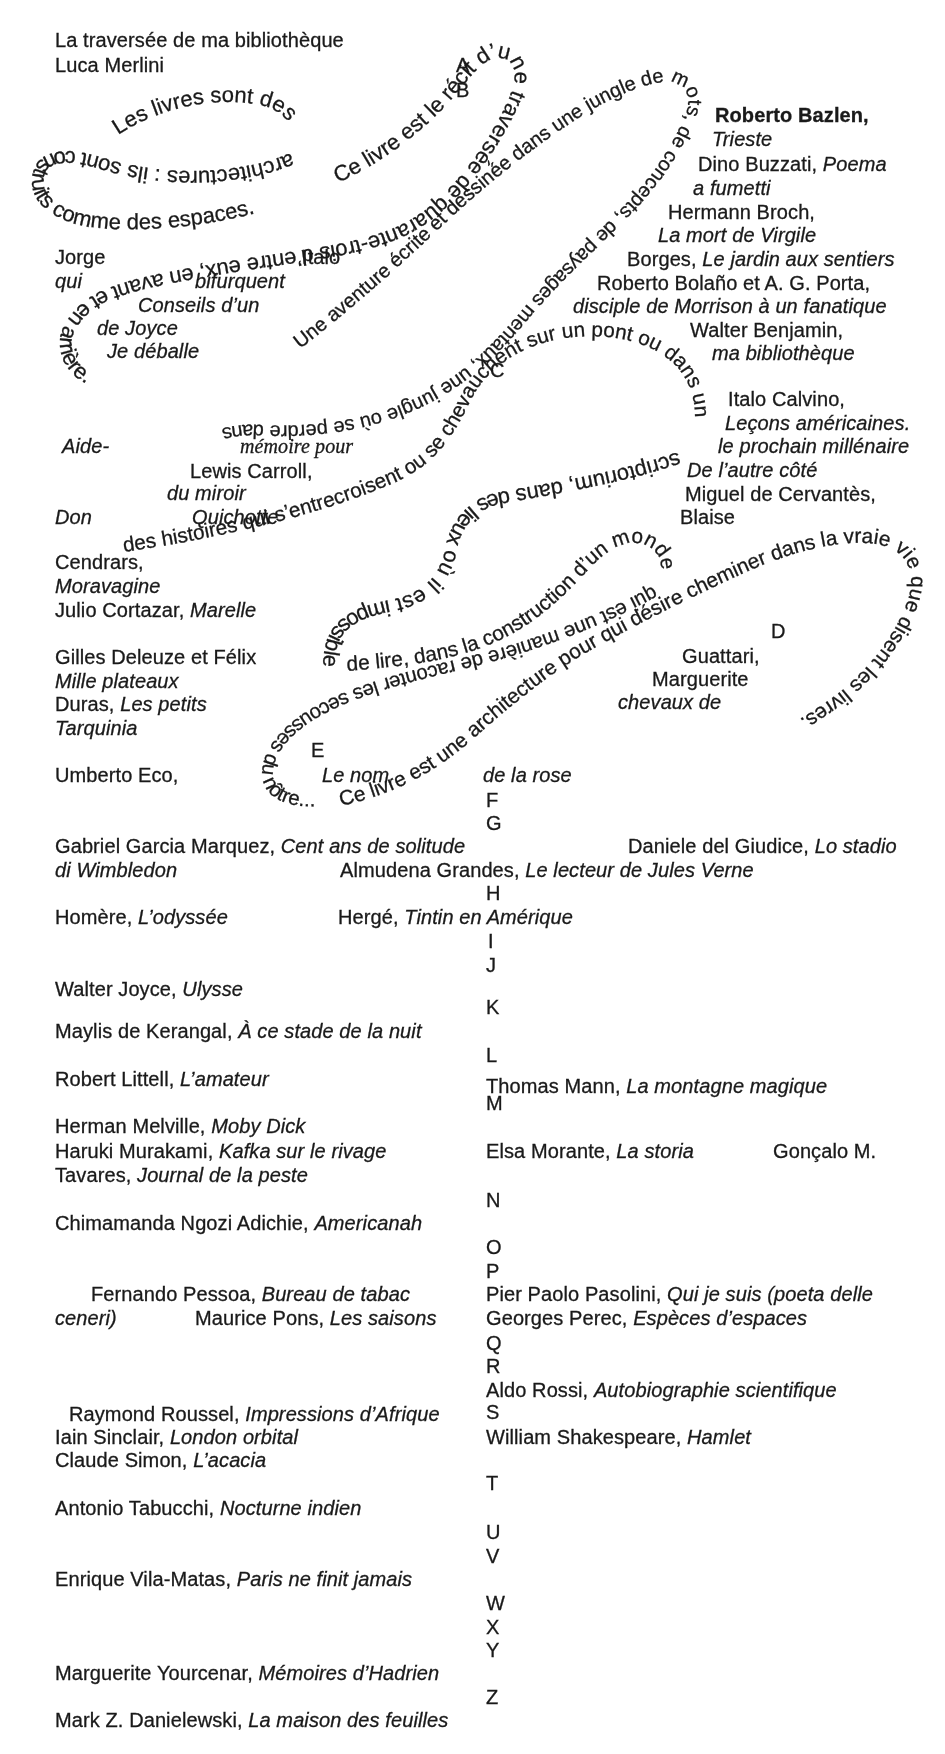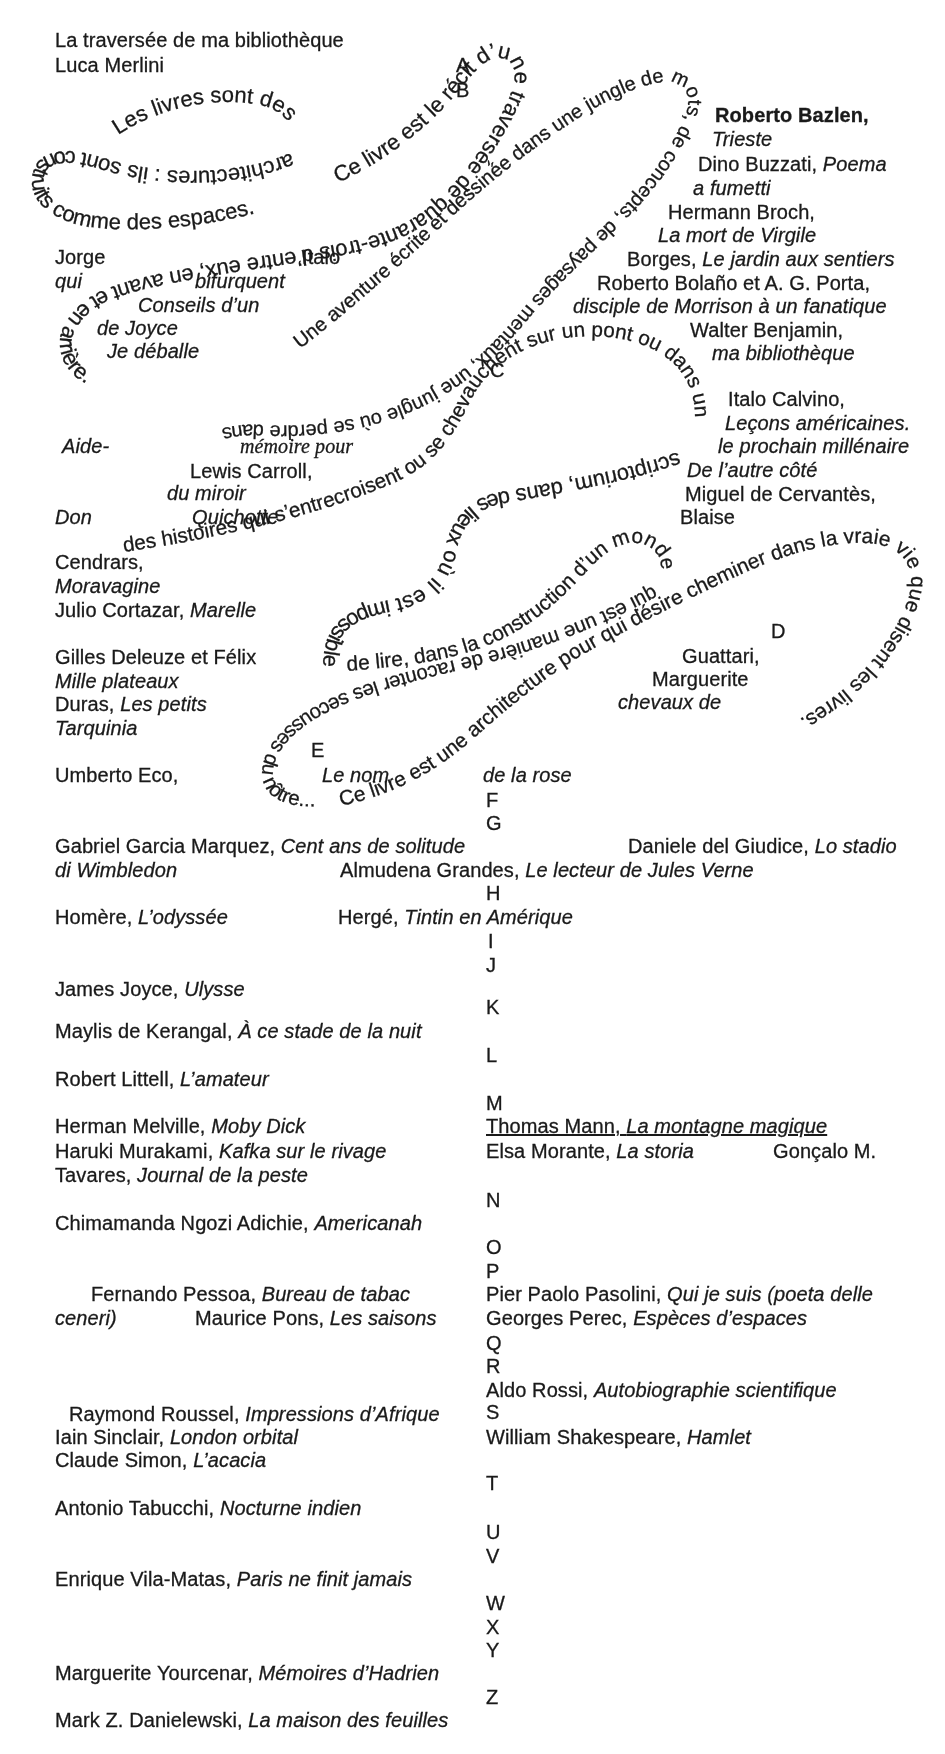--- a/index.html
+++ b/index.html
@@ -116,25 +116,25 @@
       <div class="frag" style="left: 680px; top: 507px;"><span>Blaise</span></div>
       <div class="frag" style="left: 682px; top: 646px;"><span>Guattari,</span></div>
       <div class="frag" style="left: 652px; top: 669px;"><span>Marguerite</span></div>
       <div class="frag" style="left: 618px; top: 692px;"><span class="it">chevaux de</span></div>
       <div class="frag" style="left: 55px; top: 836px;"><span>Gabriel Garcia Marquez, </span><span class="it">Cent ans de solitude</span></div>
       <div class="frag" style="left: 628px; top: 836px;"><span>Daniele del Giudice, </span><span class="it">Lo stadio</span></div>
       <div class="frag" style="left: 55px; top: 860px;"><span class="it">di Wimbledon</span></div>
       <div class="frag" style="left: 340px; top: 860px;"><span>Almudena Grandes, </span><span class="it">Le lecteur de Jules Verne</span></div>
       <div class="frag" style="left: 55px; top: 907px;"><span>Homère, </span><span class="it">L’odyssée</span></div>
       <div class="frag" style="left: 338px; top: 907px;"><span>Hergé, </span><span class="it">Tintin en Amérique</span></div>
-      <div class="frag" style="left: 55px; top: 979px;"><span>James Joyce, </span><span class="it">Ulysse</span></div>
+      <div class="frag" style="left: 55px; top: 979px;"><span>Walter Joyce, </span><span class="it">Ulysse</span></div>
       <div class="frag" style="left: 55px; top: 1021px;"><span>Maylis de Kerangal, </span><span class="it">À ce stade de la nuit</span></div>
       <div class="frag" style="left: 55px; top: 1069px;"><span>Robert Littell, </span><span class="it">L’amateur</span></div>
       <div class="frag" style="left: 55px; top: 1116px;"><span>Herman Melville, </span><span class="it">Moby Dick</span></div>
-      <div class="frag" style="left: 486px; top: 1116px; text-decoration: underline;"><span>Thomas Mann, </span><span class="it">La montagne magique</span></div>
+      <div class="frag" style="left: 486px; top: 1076px;"><span>Thomas Mann, </span><span class="it">La montagne magique</span></div>
       <div class="frag" style="left: 55px; top: 1141px;"><span>Haruki Murakami, </span><span class="it">Kafka sur le rivage</span></div>
       <div class="frag" style="left: 486px; top: 1141px;"><span>Elsa Morante, </span><span class="it">La storia</span></div>
       <div class="frag" style="left: 773px; top: 1141px;"><span>Gonçalo M.</span></div>
       <div class="frag" style="left: 55px; top: 1165px;"><span>Tavares, </span><span class="it">Journal de la peste</span></div>
       <div class="frag" style="left: 55px; top: 1213px;"><span>Chimamanda Ngozi Adichie, </span><span class="it">Americanah</span></div>
       <div class="frag" style="left: 55px; top: 1284px; margin-left: 36px;"><span>Fernando Pessoa, </span><span class="it">Bureau de tabac</span></div>
       <div class="frag" style="left: 486px; top: 1284px;"><span>Pier Paolo Pasolini, </span><span class="it">Qui je suis (poeta delle</span></div>
       <div class="frag" style="left: 55px; top: 1308px;"><span class="it">ceneri)</span></div>
       <div class="frag" style="left: 195px; top: 1308px;"><span>Maurice Pons, </span><span class="it">Les saisons</span></div>
       <div class="frag" style="left: 486px; top: 1308px;"><span>Georges Perec, </span><span class="it">Espèces d’espaces</span></div>

